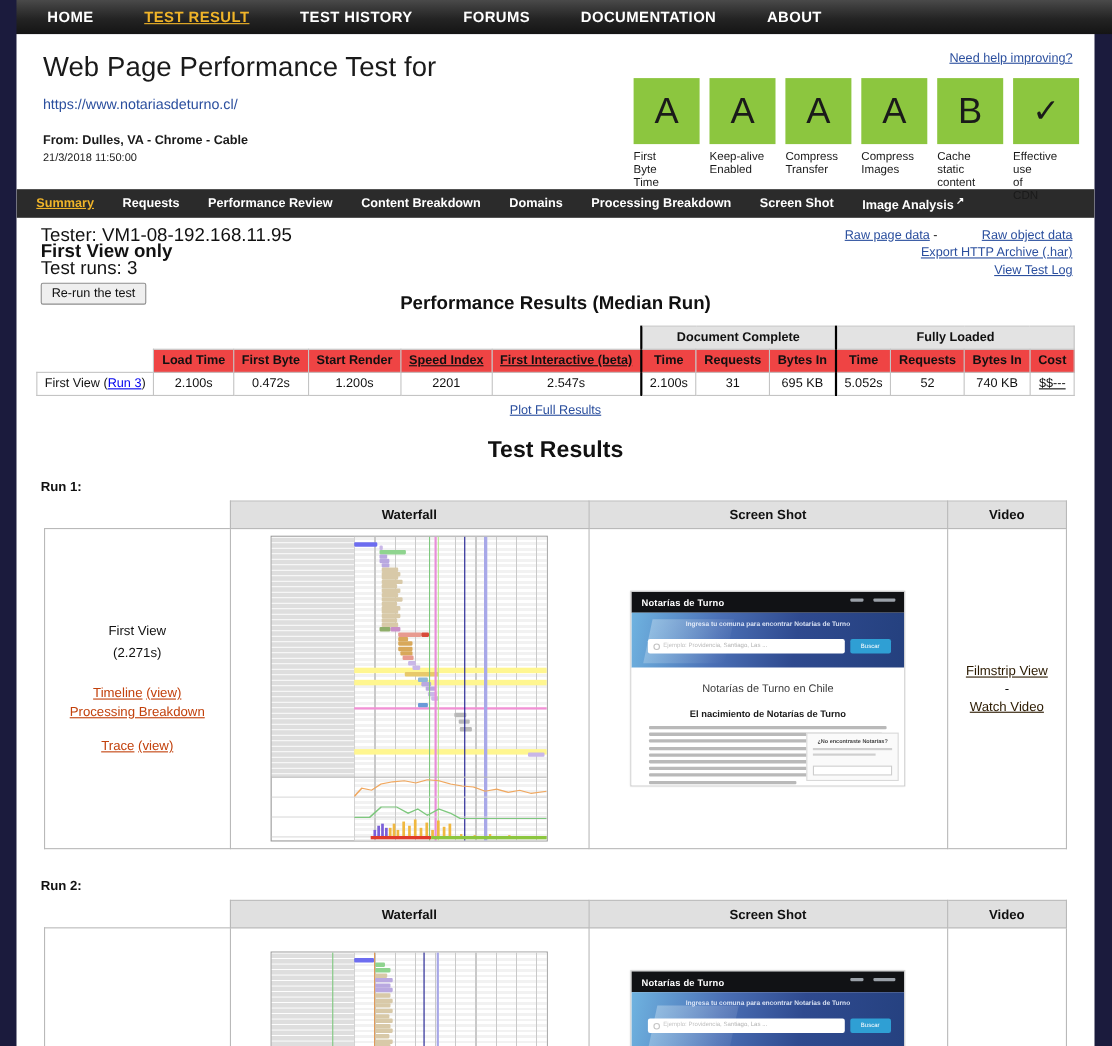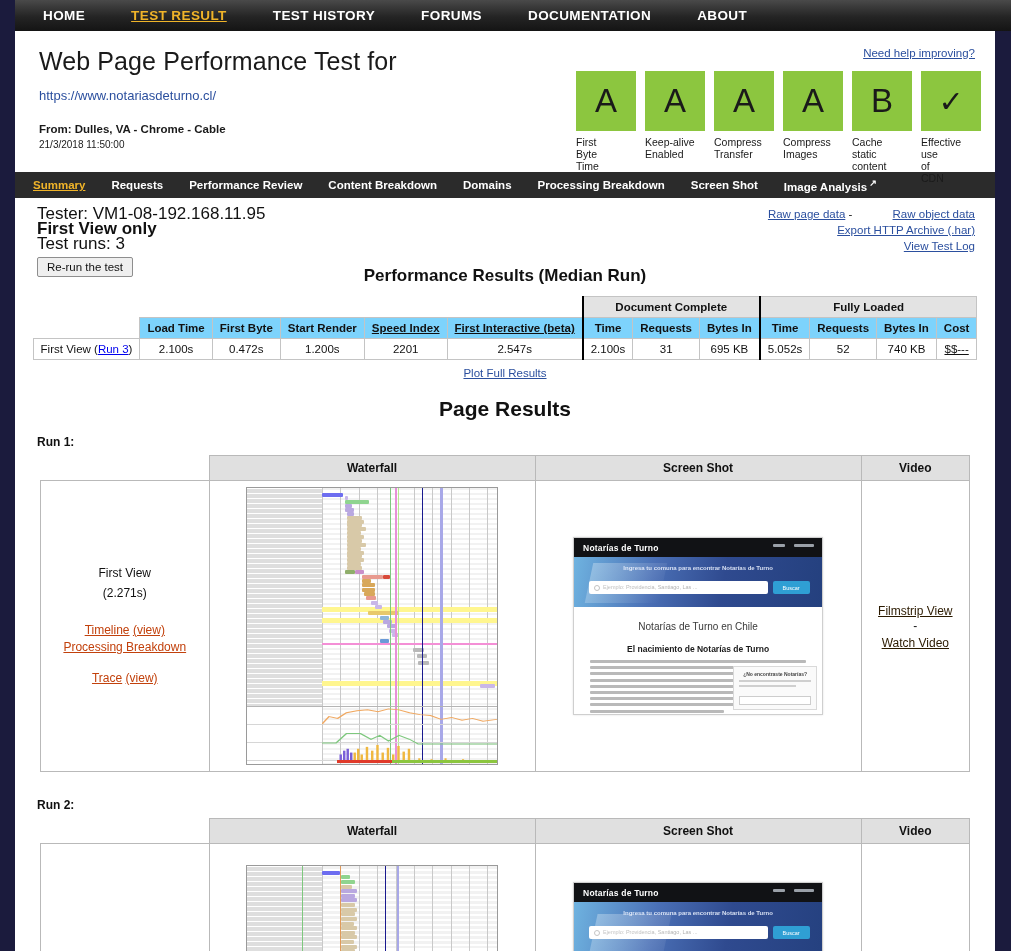--- a/index.html
+++ b/index.html
@@ -100,21 +100,21 @@
   .sec-title {
     text-align: center; font-size: 17px; font-weight: bold;
     color: #111; margin: 6px 0 10px 0;
   }
   .res-wrap { display: flex; justify-content: center; }
   table.results { border-collapse: collapse; font-size: 11.5px; color: #111; }
   table.results td, table.results th {
     border: 1px solid #c4c4c4; text-align: center;
     padding: 4px 7px; font-weight: normal;
   }
-  table.results th { background: #7dd3fc; font-weight: bold; }
+  table.results th { background: #ef4444; font-weight: bold; }
   table.results th u, table.results td u { text-decoration: underline; }
   .grp-head { background: #e3e3e3 !important; font-weight: bold !important; }
   .bl { border-left: 2px solid #000 !important; }
   .br { border-right: 2px solid #000 !important; }
   .no-b { border: none !important; background: #fff !important; }
   .rowlabel { text-align: left !important; white-space: nowrap; }
   .plot-row { text-align: center; margin-top: 3px; }
   .plot-row a { font-size: 11.5px; color: #2b4f9e; text-decoration: underline; }
 
   
@@ -368,21 +368,21 @@
           <td><u>$$---</u></td>
         </tr>
       </tbody>
         </table>
       <div class="plot-row">
         <a href="#">Plot Full Results</a>
       </div>
     </div>
   </div>
 
-  <div class="big-title">Page Results</div>
+  <div class="big-title">Test Results</div>
 
   <div class="run-label">Run 1:</div>
   <table class="runtable">
     <colgroup>
       <col class="col-first">
         <col class="col-wf">
         <col class="col-ss">
         <col class="col-vid">
     </colgroup>
     <tbody>

